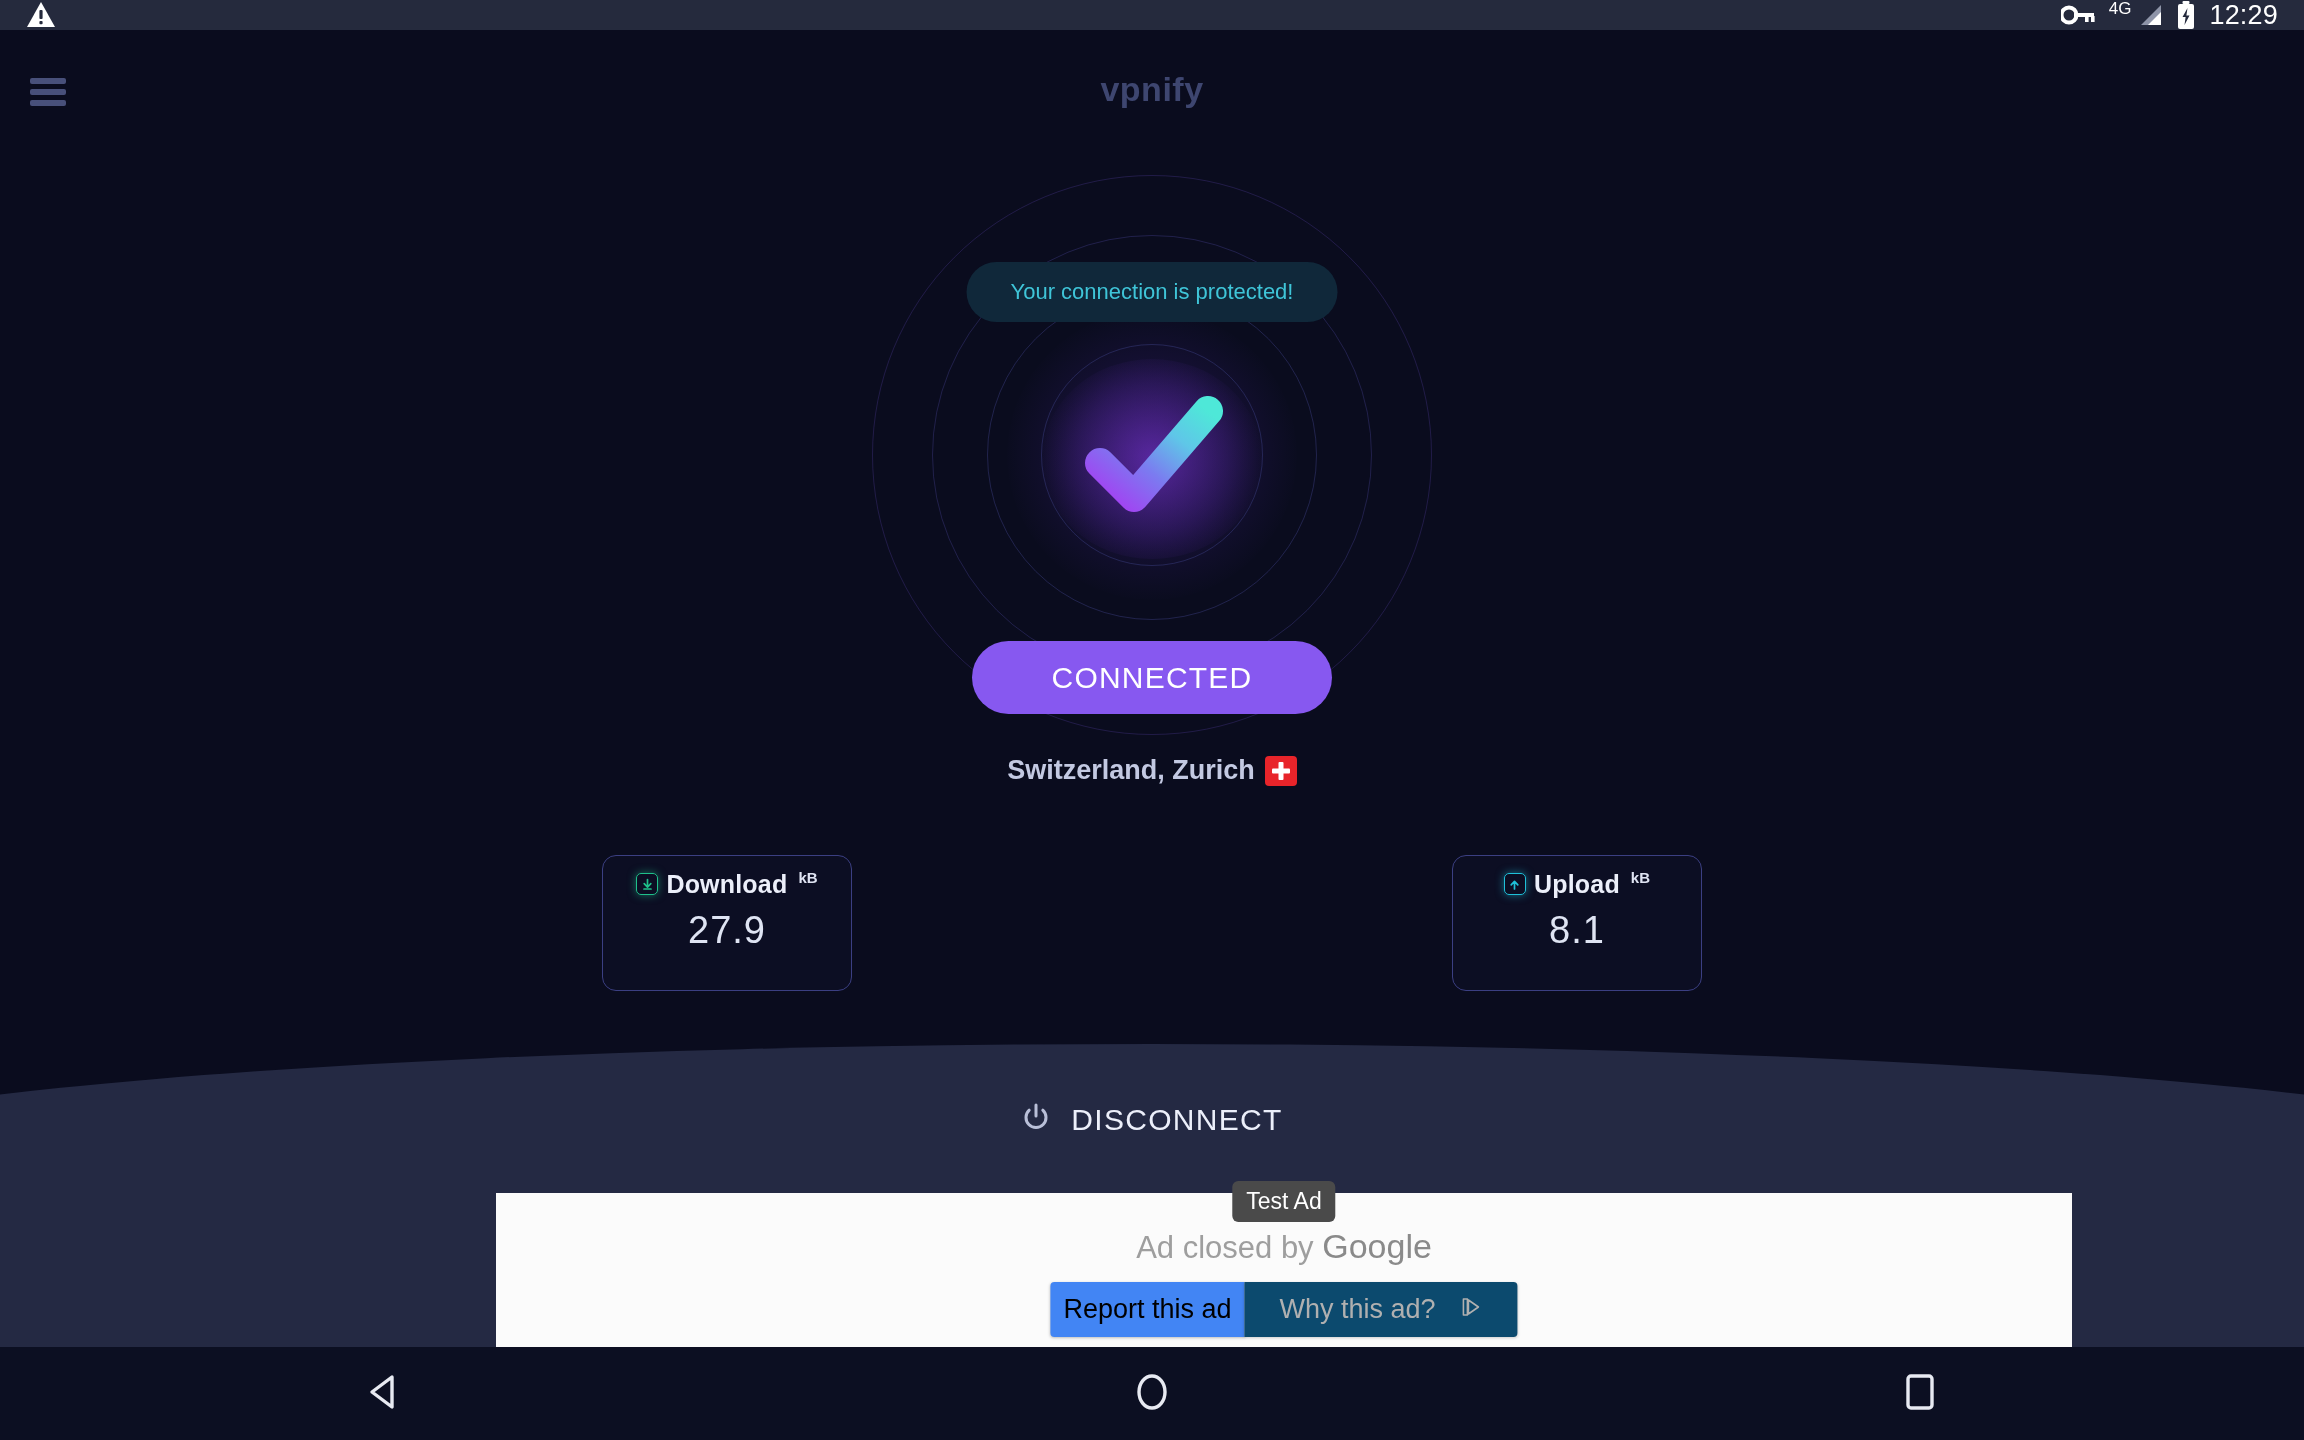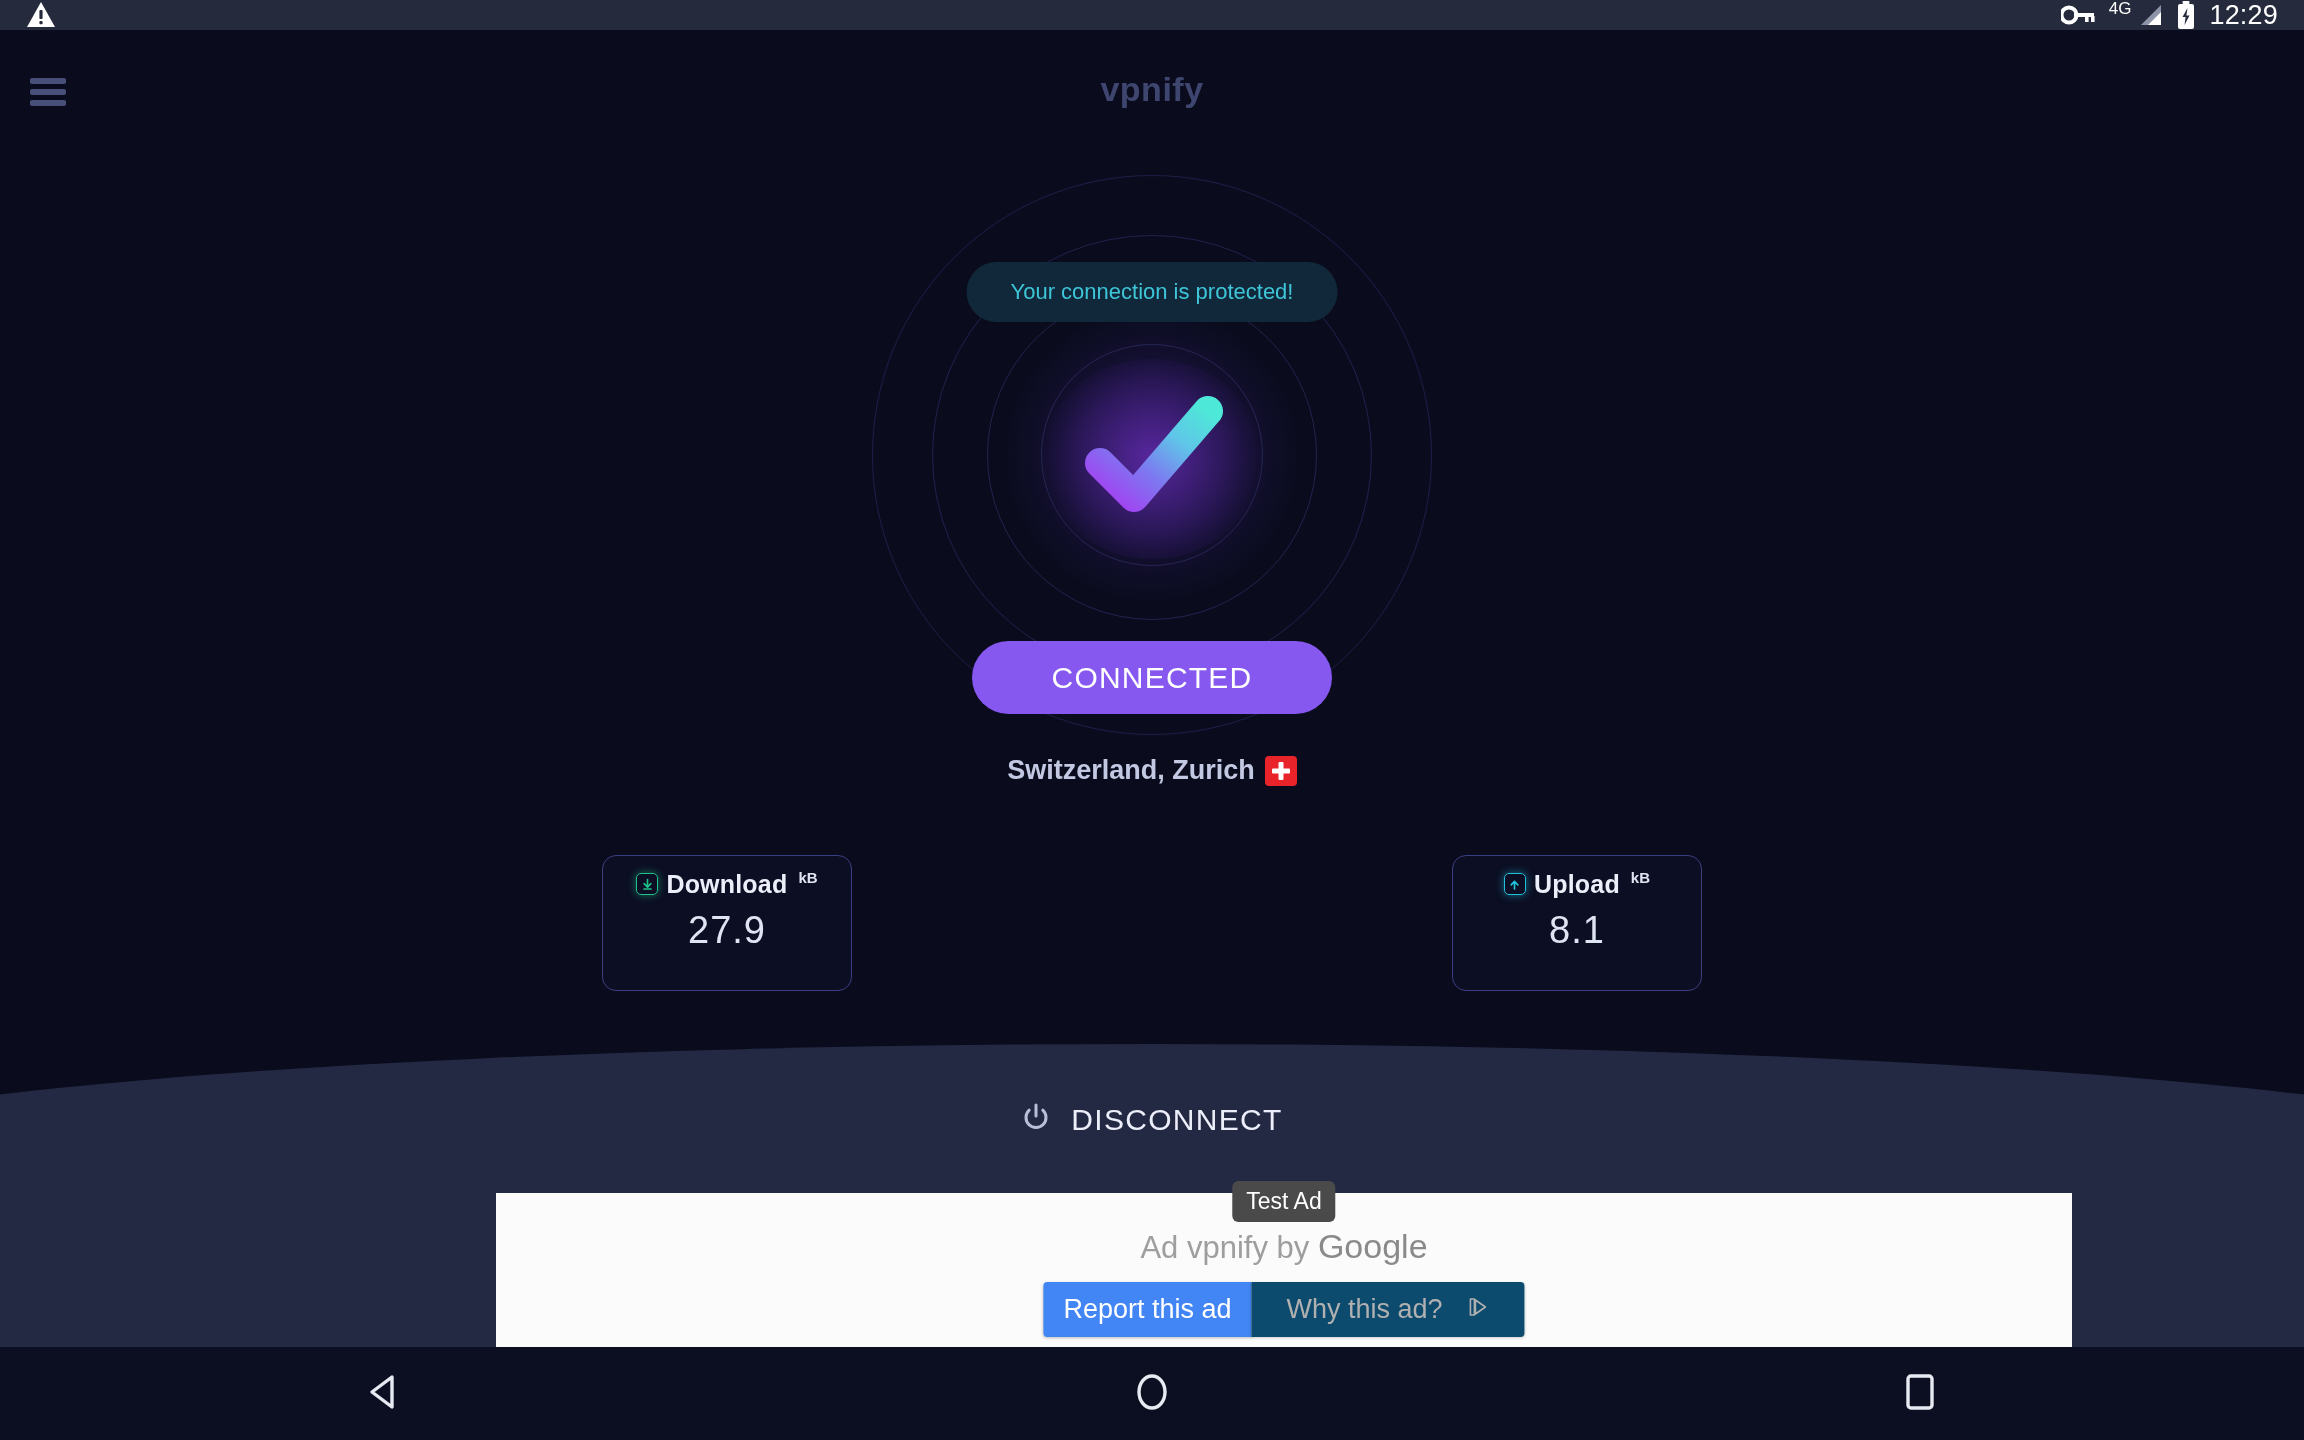--- a/index.html
+++ b/index.html
@@ -219,23 +219,23 @@
     font-size: 23px;
     padding: 7px 14px; border-radius: 6px;
     z-index: 32; white-space: nowrap;
   }
   .ad-buttons {
     position: absolute; left: 50%; transform: translateX(-50%);
     top: 89px;
     display: flex; align-items: stretch;
   }
   .btn-report {
-    background: #4285f4; color: #ffffff;
+    background: #4285f4; color: #000000;
     font-size: 27px;
-    padding: 12px 20px;
+    padding: 12px 13px;
     border: none; border-radius: 4px 0 0 4px;
     box-shadow: 0 1px 3px rgba(0,0,0,.25);
     cursor: pointer;
     font-family: "Liberation Sans", sans-serif;
   }
   .btn-why {
     background: #0c4a6e; color: #b0b0b0;
     font-size: 27px;
     padding: 12px 35px;
     border: none; border-radius: 0 4px 4px 0;
@@ -371,21 +371,21 @@
         <path d="M8.2 7.2 A 10 10 0 1 0 21.8 7.2" fill="none" stroke="#b9bfd8" stroke-width="3" stroke-linecap="round"></path>
         <path d="M15 2 L15 13" fill="none" stroke="#b9bfd8" stroke-width="3" stroke-linecap="round"></path>
       </svg>
     </span>
     <span class="disconnect-label">DISCONNECT</span>
   </div>
 
   <div class="ad-banner">
     <div class="test-ad-badge">Test Ad</div>
     <div class="ad-closed-text">
-      <span>Ad vpnify by </span><span class="g">Google</span>
+      <span>Ad closed by </span><span class="g">Google</span>
     </div>
     <div class="ad-buttons">
       <button class="btn-report">Report this ad</button>
       <button class="btn-why">
         <span>Why this ad?</span>
         <span>
           <svg width="22" height="22" viewBox="0 0 22 22">
             <path d="M3 3 L3 19 L7 19 L7 3 Z M8 4 L8 18 L18 11 Z" fill="none" stroke="#b0b0b0" stroke-width="1.6" stroke-linejoin="round"></path>
           </svg>
         </span>

